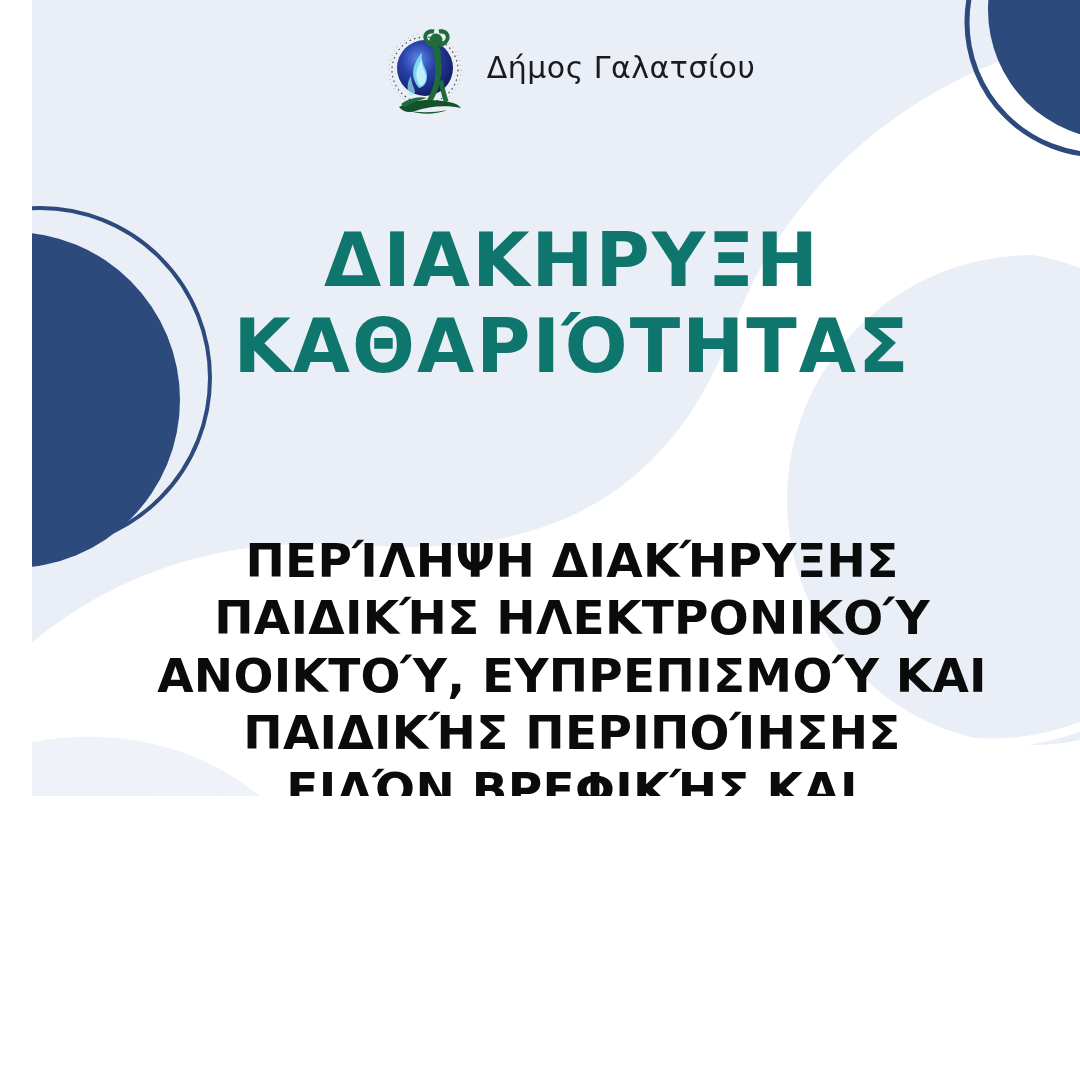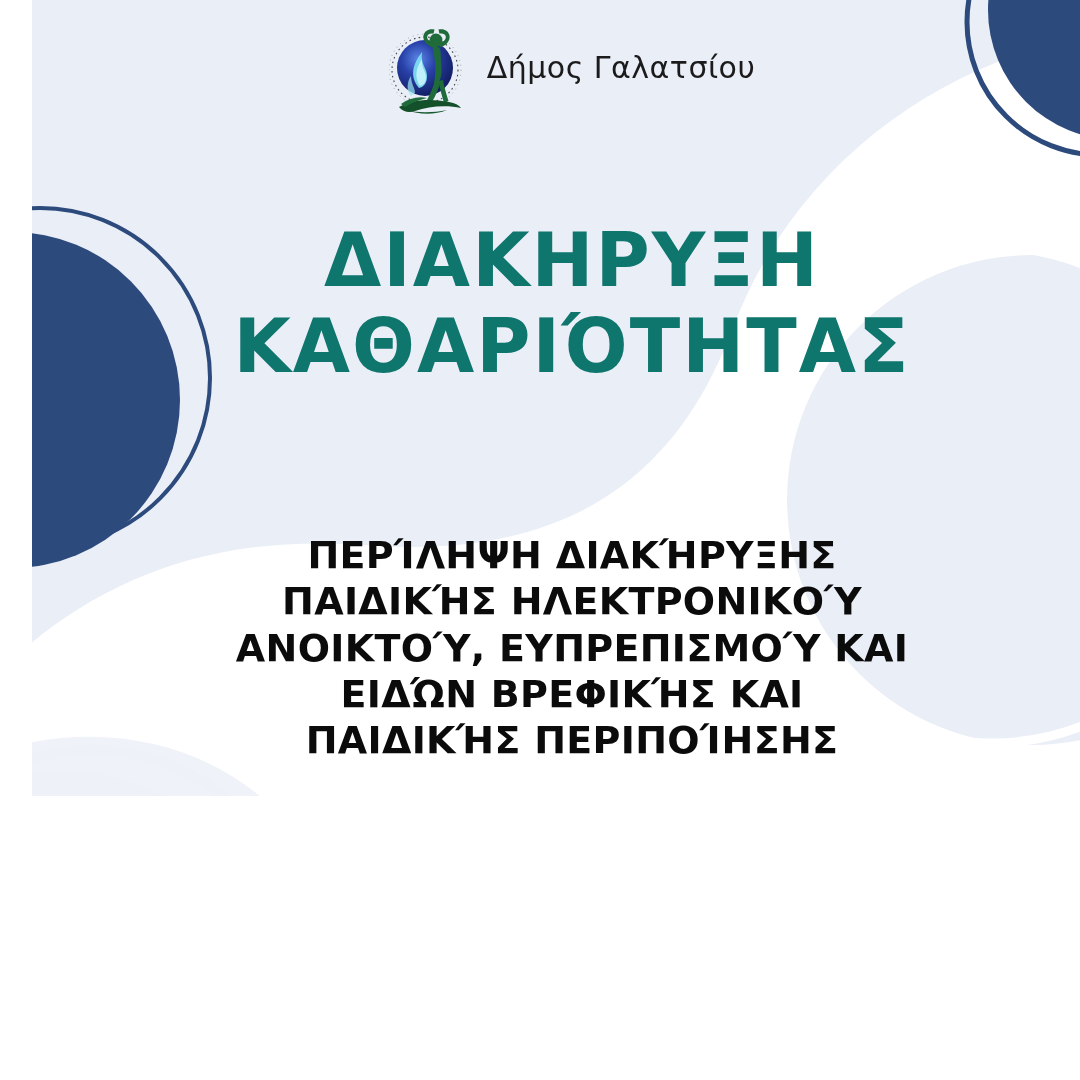--- a/index.html
+++ b/index.html
@@ -83,21 +83,21 @@
     left:70px;
     right:70px;
     top:532px;
     z-index:5;
     text-align:center;
   }
   .body-line {
     display:block;
     font-family:"DejaVu Sans", sans-serif;
     font-weight:700;
-    font-size:38px;
+    font-size:47px;
     line-height:1.22;
     color:#0b0b0b;
     letter-spacing:0.3px;
     white-space:nowrap;
   }
 </style>
 </head>
 <body>
 
 <div class="poster">
@@ -196,17 +196,17 @@
 
   <div class="title-block">
     <span class="title-line">ΔΙΑΚΗΡΥΞΗ</span>
     <span class="title-line">ΚΑΘΑΡΙΌΤΗΤΑΣ</span>
   </div>
 
   <div class="body-block">
     <span class="body-line">ΠΕΡΊΛΗΨΗ ΔΙΑΚΉΡΥΞΗΣ</span>
     <span class="body-line">ΠΑΙΔΙΚΉΣ ΗΛΕΚΤΡΟΝΙΚΟΎ</span>
     <span class="body-line">ΑΝΟΙΚΤΟΎ, ΕΥΠΡΕΠΙΣΜΟΎ ΚΑΙ</span>
+    <span class="body-line">ΠΑΙΔΙΚΉΣ ΠΕΡΙΠΟΊΗΣΗΣ</span>
     <span class="body-line">ΕΙΔΏΝ ΒΡΕΦΙΚΉΣ ΚΑΙ</span>
-    <span class="body-line">ΠΑΙΔΙΚΉΣ ΠΕΡΙΠΟΊΗΣΗΣ</span>
   </div>
 
 </div>
 
 </body></html>

